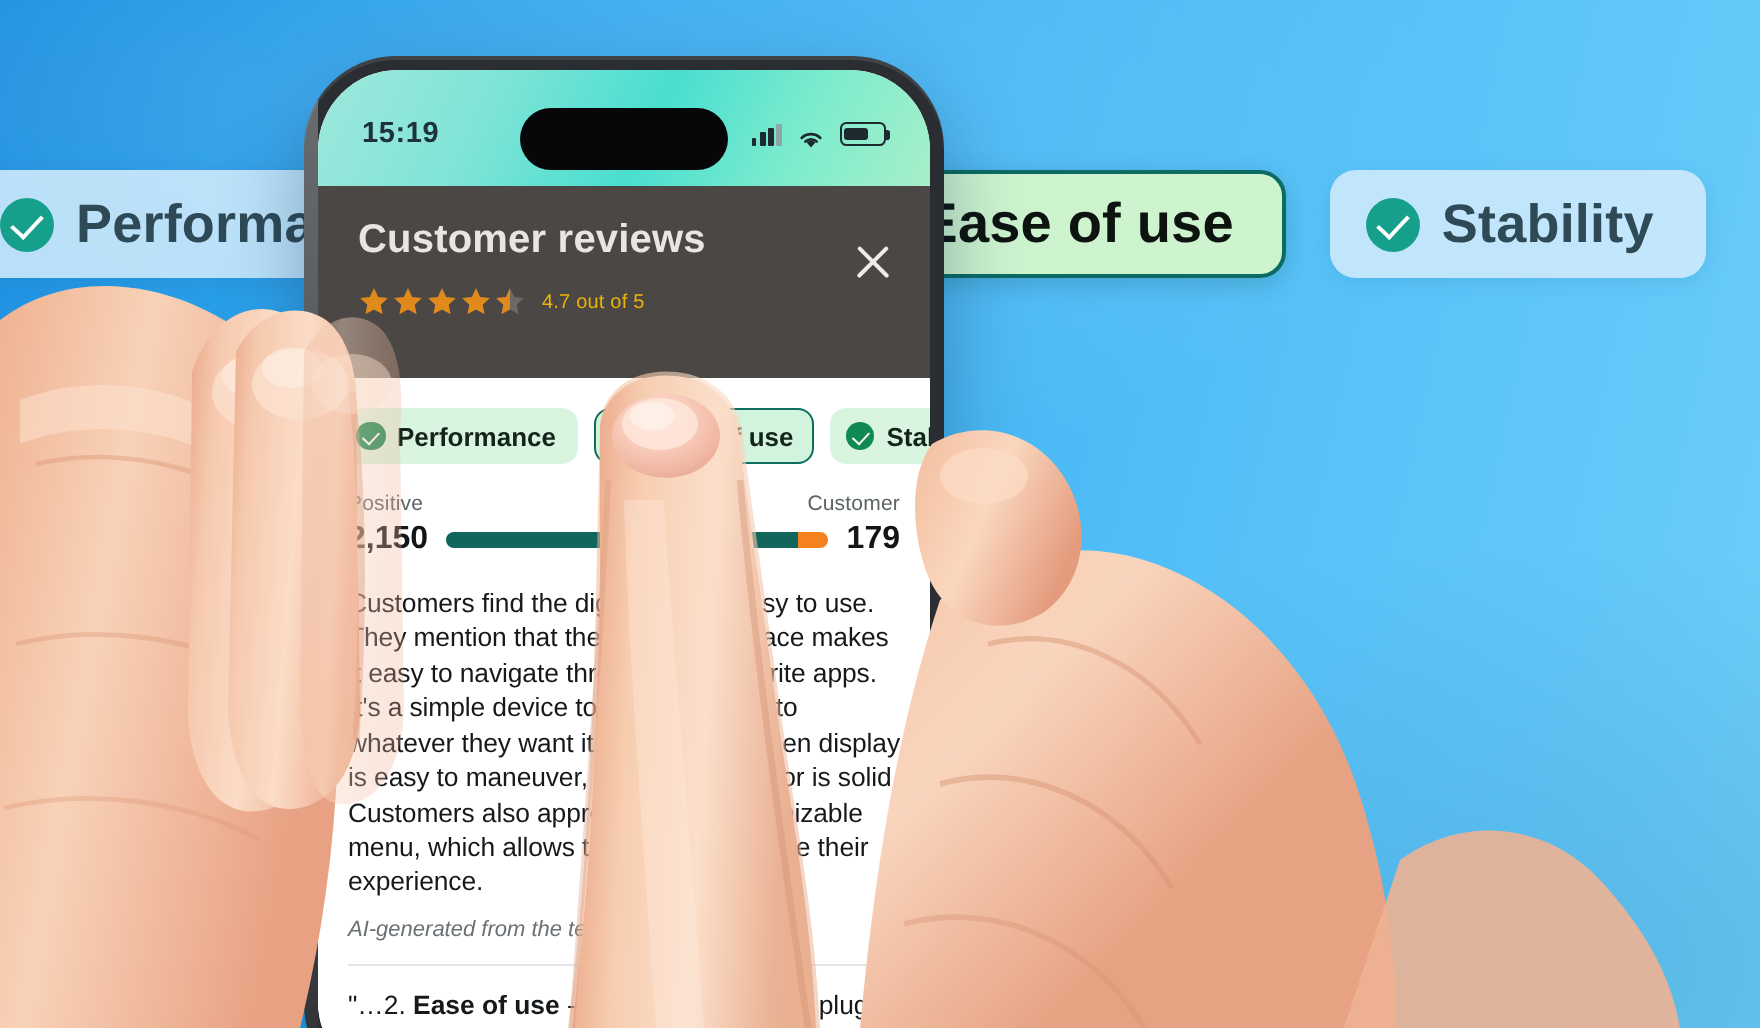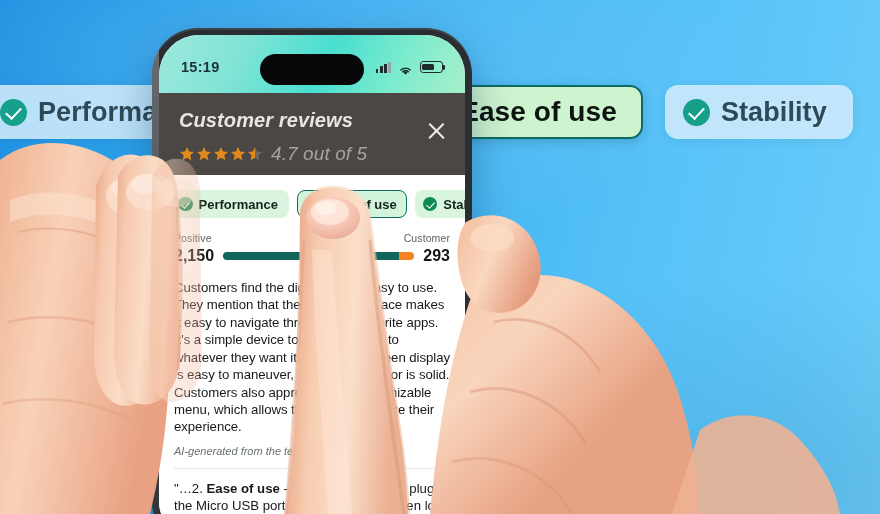--- a/index.html
+++ b/index.html
@@ -149,32 +149,31 @@
     content: ""; position: absolute; right: -3.4px; top: 3.2px;
     width: 2px; height: 4.6px; background: #1d2b31; border-radius: 0 1.4px 1.4px 0;
   }
   .ic-batt i { display: block; height: 100%; width: 62%; background: #1d2b31; border-radius: 1.6px; }
 
   
   .hdr {
     position: relative;
     background: #4b4744;
     padding: 16px 20px 10px 20px;
-    height: 82px;
-    font-style: italic;
+    height: 96px;
   }
   .hdr-title {
     font-size: 20px; font-weight: 700;
     color: #e9e6e2; letter-spacing: .1px;
   }
   .hdr-rating { display: flex; align-items: center; gap: 8px; margin-top: 11px; }
   .stars { display: flex; gap: 1px; }
   .star { width: 16px; height: 16px; position: relative; display: block; }
   .star svg { display: block; }
-  .hdr-rtxt { font-size: 19px; color: #a3a3a3; letter-spacing: .1px; }
+  .hdr-rtxt { font-size: 10px; color: #eab308; letter-spacing: .1px; }
   .hdr-close {
     position: absolute; right: 17px; top: 26px;
     width: 24px; height: 24px; cursor: pointer;
   }
   .hdr-close::before, .hdr-close::after {
     content: ""; position: absolute; left: 2px; top: 11px;
     width: 21px; height: 2.3px; background: #efece8; border-radius: 2px;
   }
   .hdr-close::before { transform: rotate(45deg); }
   .hdr-close::after  { transform: rotate(-45deg); }
@@ -373,21 +372,21 @@
           <div class="sent-labels">
             <span>Positive</span>
             <span>Customer</span>
           </div>
           <div class="sent-row">
             <span class="sent-num">2,150</span>
             <span class="sent-bar">
               <i class="pos" style="width: 92%; background: rgb(17, 102, 92);"></i>
               <i class="neg" style="width: 8%; background: rgb(245, 130, 31);"></i>
             </span>
-            <span class="sent-num">293</span>
+            <span class="sent-num">179</span>
           </div>
         </div>
 
         <div class="summary">Customers find the digital device easy to use. They mention that the intuitive interface makes it easy to navigate through their favorite apps. It's a simple device to get connected to whatever they want it. The home screen display is easy to maneuver, and the processor is solid. Customers also appreciate the customizable menu, which allows them to personalize their experience.</div>
 
         <div class="aigen">AI-generated from the text of customer reviews</div>
 
         <div class="rule"></div>
 
         <div class="quote">

